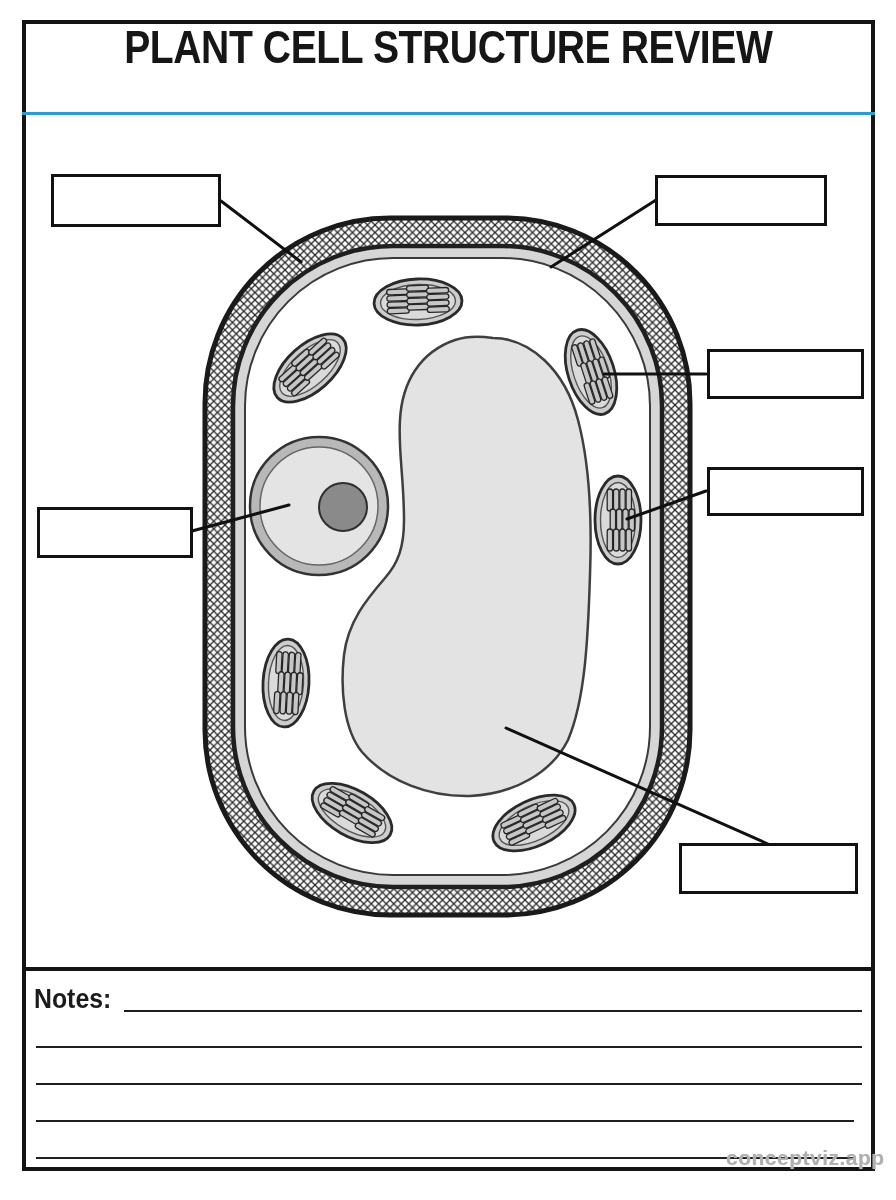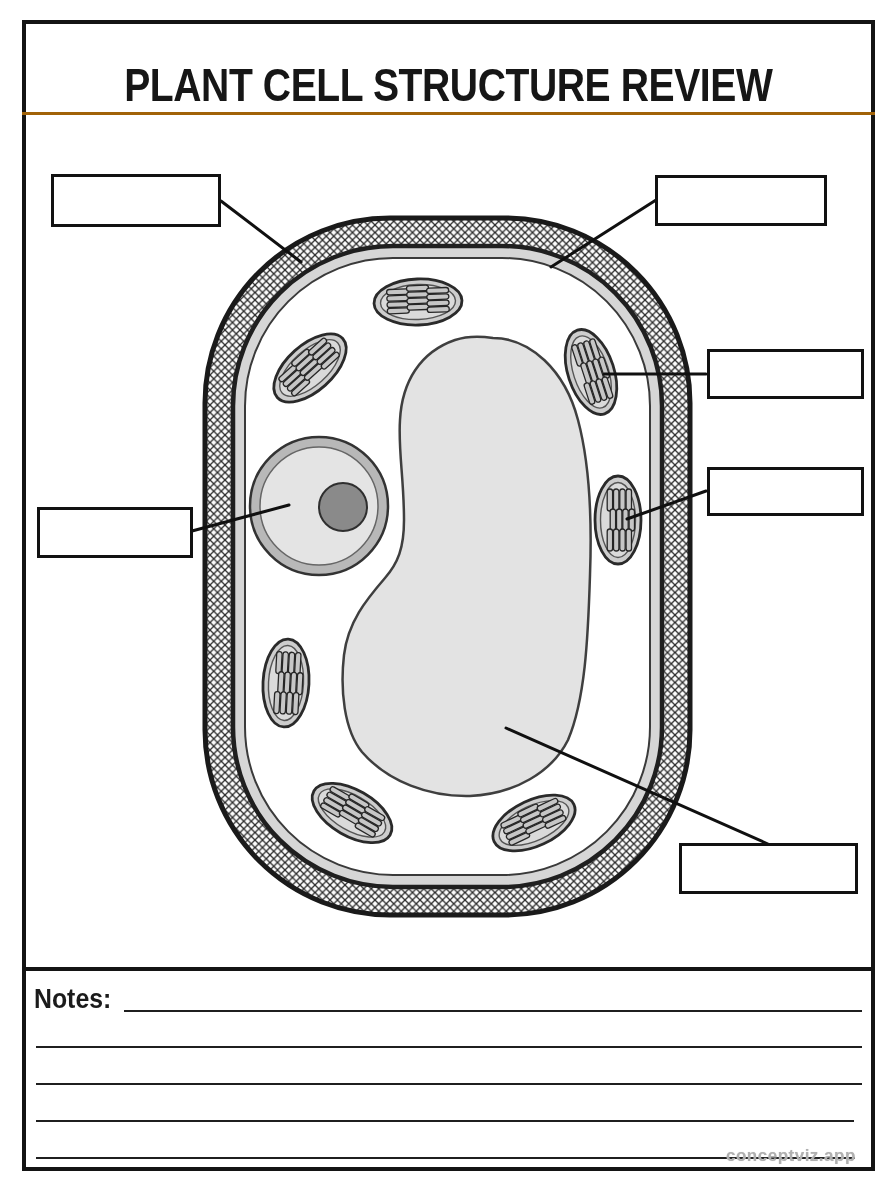--- a/index.html
+++ b/index.html
@@ -6,22 +6,22 @@
   .screen{
     position:relative;width:896px;height:1200px;background:#ffffff;overflow:hidden;
     font-family:"Liberation Sans",sans-serif;color:#1a1a1a;
   }
   .page-border{
     position:absolute;left:22px;top:20px;width:853px;height:1151px;
     border:4px solid #141414;box-sizing:border-box;background:#ffffff;
   }
   .title-bar{
     position:absolute;left:22px;top:20px;width:853px;height:95px;
-    border-bottom:3px solid #a16207;box-sizing:border-box;
-    display:flex;align-items:flex-end;justify-content:center;
+    border-bottom:3px solid #0ea5e9;box-sizing:border-box;
+    display:flex;align-items:flex-start;justify-content:center;
   }
   .title-text{
     font-size:46px;font-weight:bold;letter-spacing:-0.5px;white-space:nowrap;
     transform:scaleX(0.85);transform-origin:center;color:#161616;
   }
   .diagram-svg{position:absolute;left:0;top:0;width:896px;height:1200px;}
   .label-box{
     position:absolute;border:3.5px solid #111111;background:#ffffff;
     box-sizing:border-box;
   }
@@ -33,21 +33,21 @@
     position:absolute;left:34px;top:984px;font-size:27px;font-weight:bold;
     transform:scaleX(0.92);transform-origin:left center;color:#1b1b1b;
   }
   .rule{position:absolute;height:0;border-top:2px solid #1f1f1f;}
   .rule-1{left:124px;top:1010px;width:738px;}
   .rule-2{left:36px;top:1046px;width:826px;}
   .rule-3{left:36px;top:1083px;width:826px;}
   .rule-4{left:36px;top:1120px;width:818px;}
   .rule-5{left:36px;top:1157px;width:819px;}
   .watermark{
-    position:absolute;left:726px;top:1146px;font-size:17px;font-weight:bold;
+    position:absolute;left:726px;top:1146px;font-size:21px;font-weight:bold;
     color:#b0b0b0;letter-spacing:0.5px;
     text-shadow:0 0 1px #d8d8d8;
   }
 </style>
 </head>
 <body>
 
 <div class="screen">
 
   <div class="page-border"></div>

